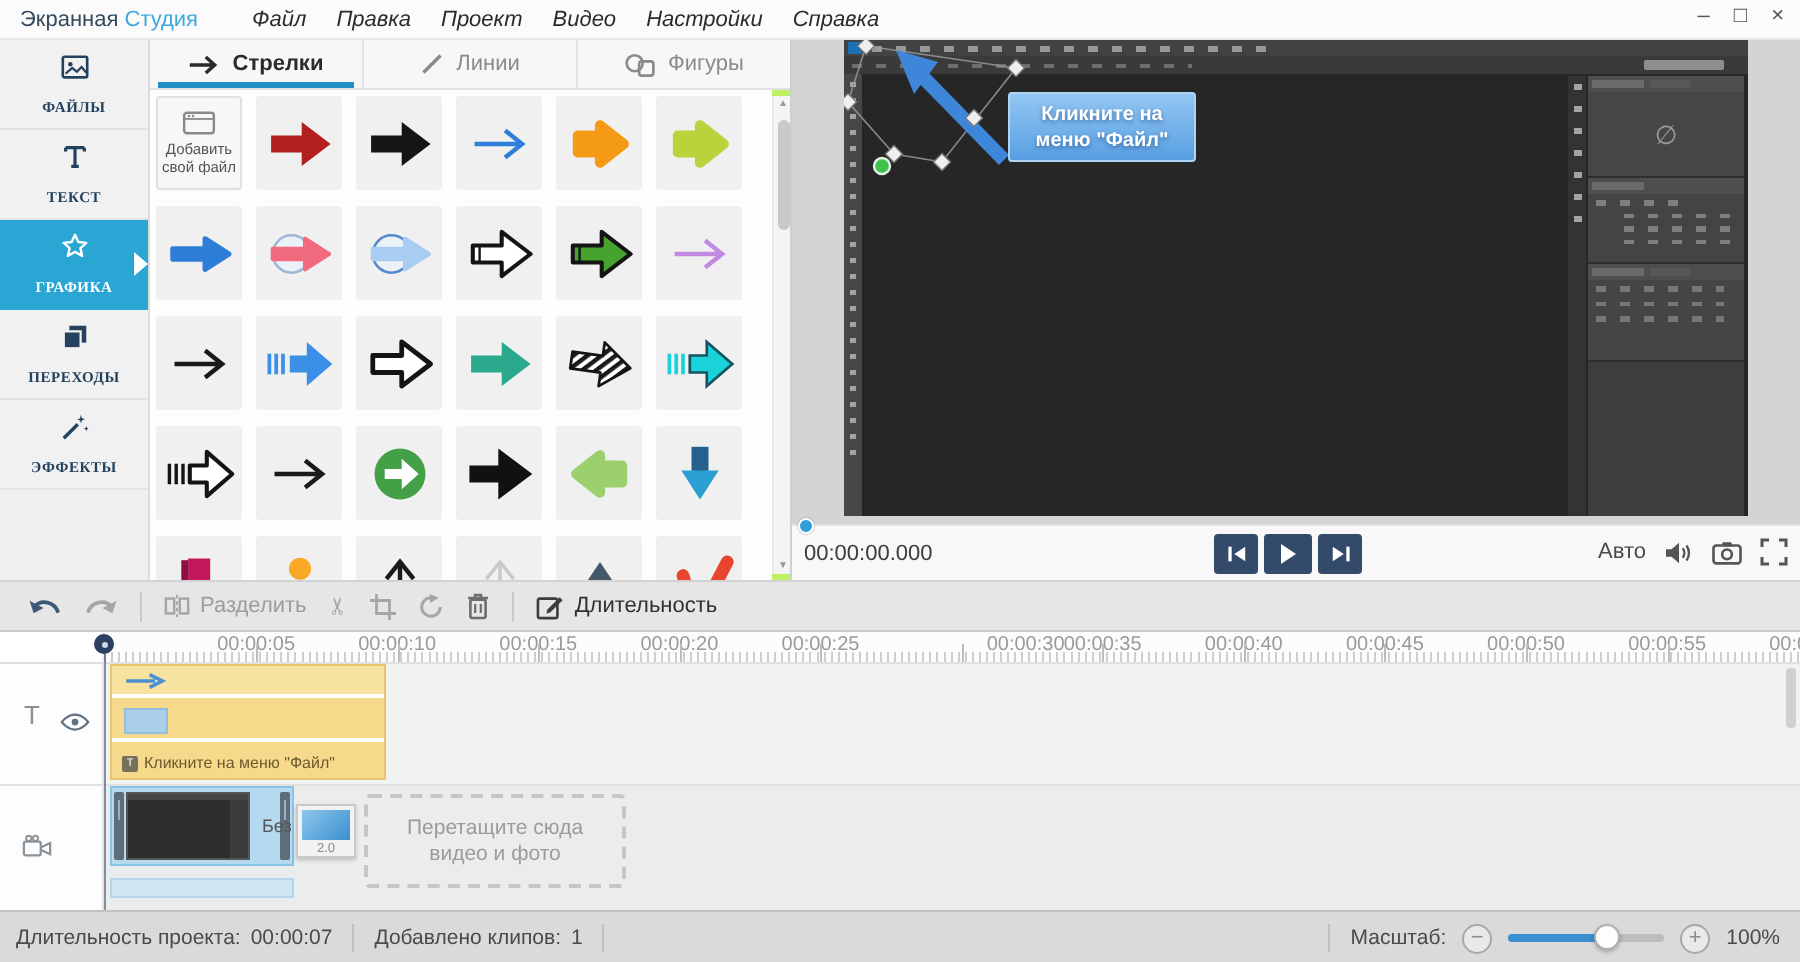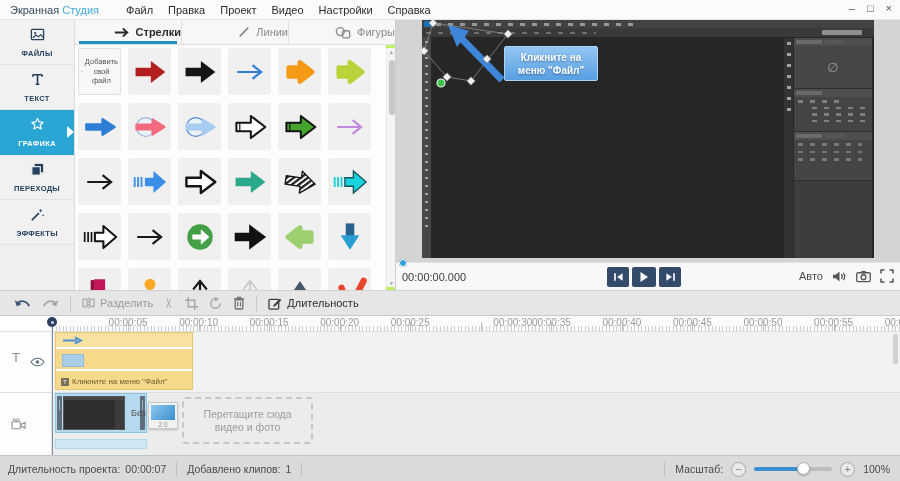--- a/index.html
+++ b/index.html
@@ -3,43 +3,43 @@
 <meta charset="utf-8">
 <style>
   * { margin:0; padding:0; box-sizing:border-box; }
   html,body { width:900px; height:481px; font-family:"Liberation Sans",sans-serif; background:#fff; overflow:hidden; }
   #app { position:relative; width:756px; height:481px; background:#bef264; font-family:"Liberation Sans",sans-serif; }
 
   
   #menubar { position:absolute; left:0; top:0; width:900px; height:20px; background:#fbfbfb; display:flex; align-items:center; border-bottom:1px solid #e6e6e6; }
   .brand { margin-left:10px; font-size:11px; color:#36495c; white-space:nowrap; }
   .brand .accent { color:#3fa9dc; }
-  .menu-item { font-size:11px; color:#2b2b2b; margin-left:15px; cursor:default; white-space:nowrap; }
+  .menu-item { font-size:11px; color:#2b2b2b; margin-left:15px; cursor:default; white-space:nowrap;font-style:italic; }
   #winctrl { position:absolute; right:8px; top:2px; display:flex; gap:12px; font-size:11px; color:#555; }
   #winctrl span { cursor:default; }
 
   
   #sidebar { position:absolute; left:0; top:20px; width:75px; height:270px; background:#efefef; border-right:1px solid #dcdcdc; }
-  .side-item { position:relative; height:45px; border-bottom:1px solid #e3e3e3; display:flex; flex-direction:column; align-items:center; justify-content:center; gap:3px; color:#24425e; background:#f1f1f1; cursor:pointer; }
+  .side-item { position:relative; height:45px; border-bottom:1px solid #e3e3e3; display:flex; flex-direction:column; align-items:center; justify-content:center; gap:3px; color:#24425e; background:#f1f1f1; cursor:pointer;font-family:Liberation Serif, serif; }
   .side-item .lbl { font-size:7.5px; font-weight:bold; letter-spacing:.3px; }
   .side-item.active { background:#2aa6d4; color:#fff; border-bottom:1px solid #2aa6d4; }
   .side-item.active .notch { position:absolute; right:0; top:50%; margin-top:-6px; width:0; height:0; border-top:6px solid transparent; border-bottom:6px solid transparent; border-left:7px solid #ffffff; }
 
   
   #tabsrow { position:absolute; left:75px; top:20px; width:320px; height:25px; background:#f7f7f7; border-bottom:1px solid #e0e0e0; display:flex; }
-  .tab { flex:1; display:flex; align-items:center; justify-content:flex-end; gap:6px; font-size:11px; color:#8a8a8a; border-right:1px solid #e2e2e2; position:relative; cursor:pointer; }
+  .tab { flex:1; display:flex; align-items:center; justify-content:center; gap:6px; font-size:11px; color:#8a8a8a; border-right:1px solid #e2e2e2; position:relative; cursor:pointer; }
   .tab:last-child { border-right:none; }
   .tab.active { color:#2b2b2b; font-weight:bold; }
   .tab.active .underline { position:absolute; left:4px; right:4px; bottom:0; height:3px; background:#1f8fc4; }
 
   
   #gridwrap { position:absolute; left:75px; top:45px; width:311px; height:245px; background:#fdfdfd; overflow:hidden; }
   #grid { position:absolute; left:3px; top:3px; display:grid; grid-template-columns:repeat(6,43px); grid-auto-rows:47px; column-gap:7px; row-gap:8px; }
   .tile { background:#f0f0f0; border-radius:2px; display:flex; align-items:center; justify-content:center; cursor:pointer; }
-  .tile.add { background:#f7f7f7; border:1px solid #e0e0e0; flex-direction:row; gap:2px; padding:2px; }
+  .tile.add { background:#f7f7f7; border:1px solid #e0e0e0; flex-direction:column; gap:2px; padding:2px; }
   .tile.add .t { font-size:7.5px; color:#555; text-align:center; line-height:1.25; }
   #gridscroll { position:absolute; left:386px; top:48px; width:9px; height:239px; background:#f4f4f4; border-left:1px solid #e8e8e8; }
   #gridscroll .arr { position:absolute; left:0; width:9px; font-size:5px; color:#999; text-align:center; }
   #gridscroll .thumb { position:absolute; left:1.5px; top:12px; width:6px; height:55px; background:#c9c9c9; border-radius:3px; }
 
   
   #preview { position:absolute; left:395px; top:20px; width:505px; height:242px; background:#d4d4d4; border-left:1px solid #cfcfcf; }
   #psframe { position:absolute; left:26px; top:0; width:452px; height:238px; background:#262626; overflow:hidden; }
   .ps-menubar { position:absolute; left:0; top:0; width:100%; height:8px; background:#424242; }
   .ps-logo { position:absolute; left:2px; top:1px; width:7px; height:6px; background:#1a72b8; }

